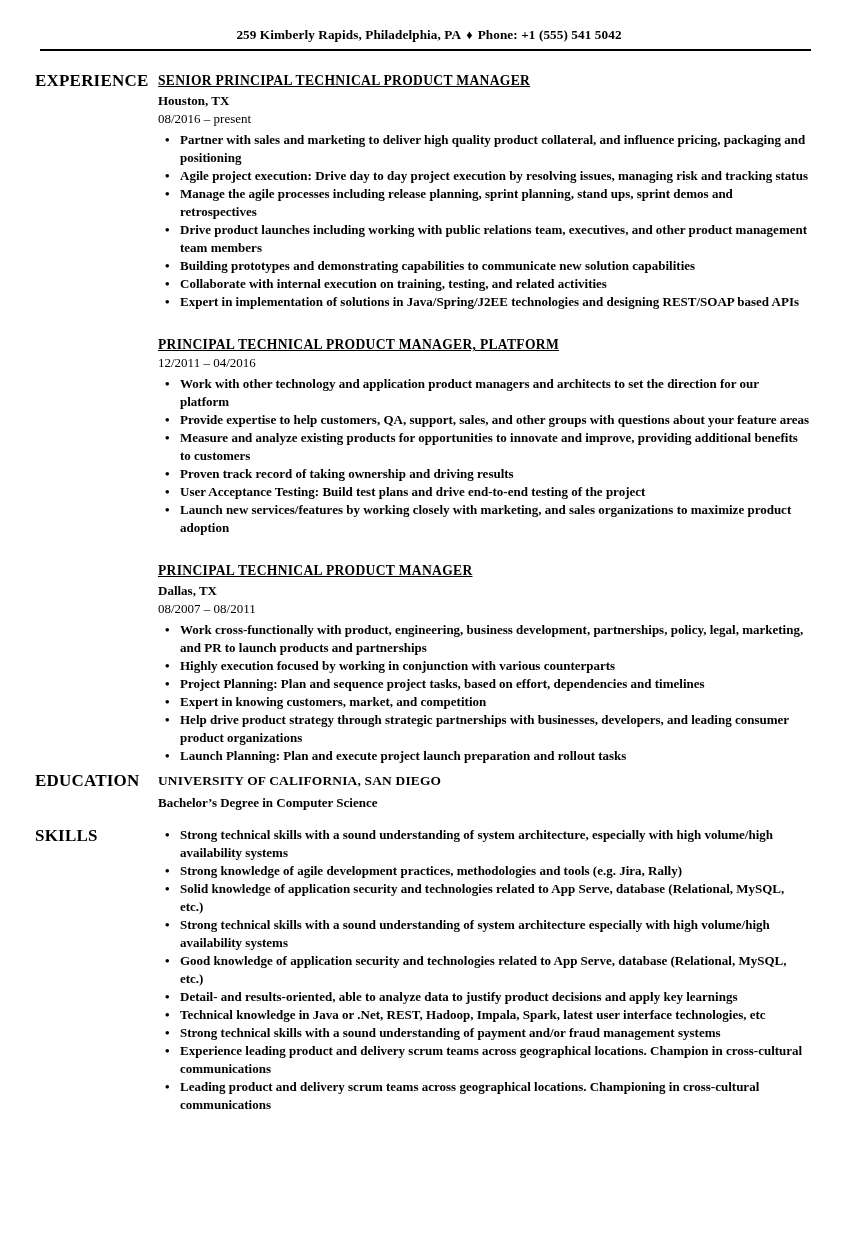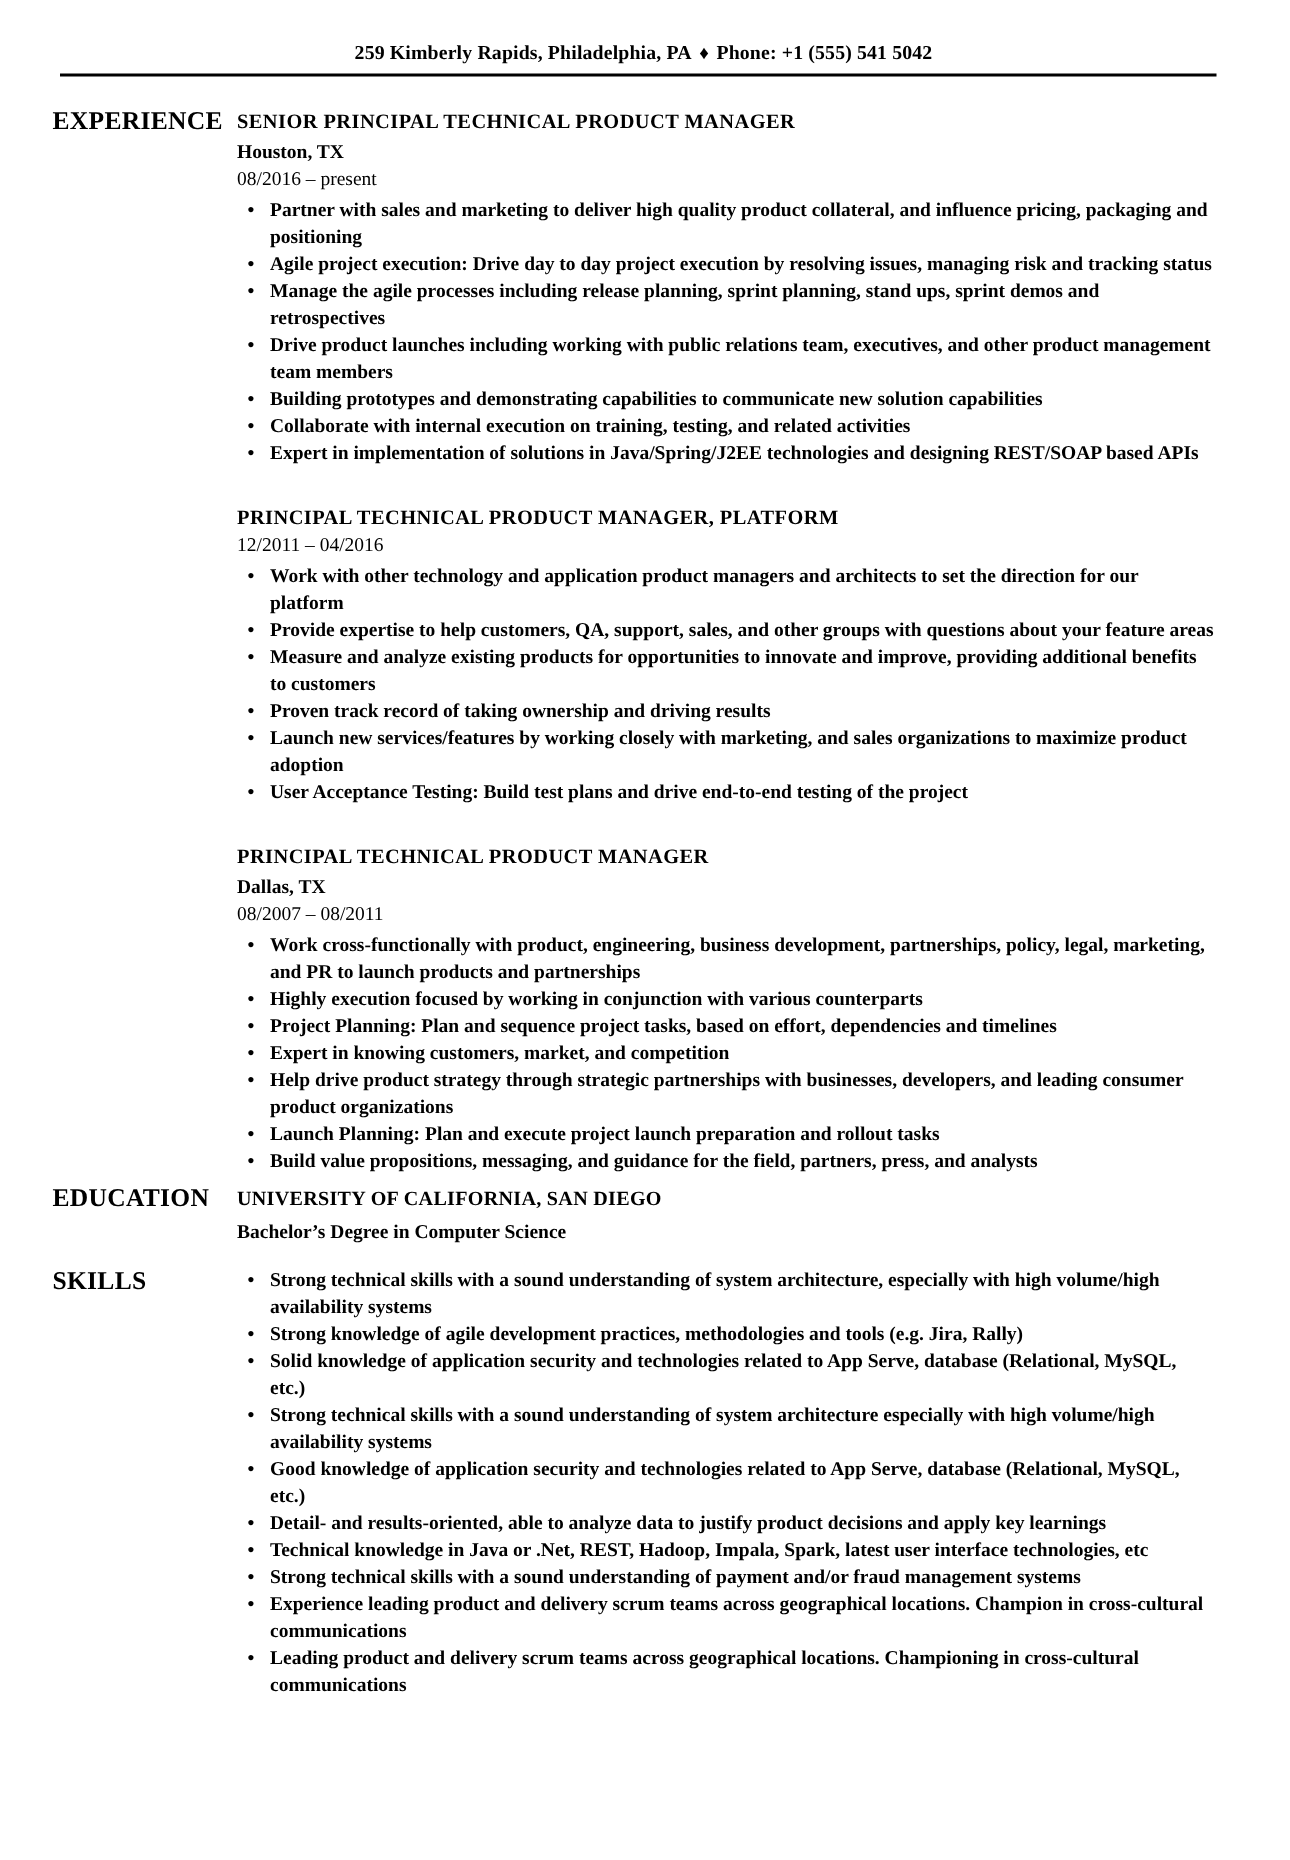--- a/index.html
+++ b/index.html
@@ -61,20 +61,21 @@
   .section-content {
     width: 652px;
   }
   .job { margin-bottom: 24px; }
   .job:last-child { margin-bottom: 0; }
   .job-title {
     font-weight: bold;
     font-size: 13.6px;
     letter-spacing: 0.3px;
     line-height: 19px;
+    text-decoration: underline;
   }
   .job-location {
     font-weight: bold;
     margin-top: 2px;
   }
   .job-dates {
     margin-bottom: 3px;
   }
   ul.bullets {
     list-style: none;
@@ -132,36 +133,35 @@
           </ul>
         </div>
         <div class="job">
           <div class="job-title">PRINCIPAL TECHNICAL PRODUCT MANAGER, PLATFORM</div>
           <div class="job-dates">12/2011 – 04/2016</div>
           <ul class="bullets">
             <li class="bullet">Work with other technology and application product managers and architects to set the direction for our platform</li>
             <li class="bullet">Provide expertise to help customers, QA, support, sales, and other groups with questions about your feature areas</li>
             <li class="bullet">Measure and analyze existing products for opportunities to innovate and improve, providing additional benefits to customers</li>
             <li class="bullet">Proven track record of taking ownership and driving results</li>
+            <li class="bullet">User Acceptance Testing: Build test plans and drive end-to-end testing of the project</li>
             <li class="bullet">Launch new services/features by working closely with marketing, and sales organizations to maximize product adoption</li>
-            <li class="bullet">User Acceptance Testing: Build test plans and drive end-to-end testing of the project</li>
           </ul>
         </div>
         <div class="job">
           <div class="job-title">PRINCIPAL TECHNICAL PRODUCT MANAGER</div>
           <div class="job-location">Dallas, TX</div>
           <div class="job-dates">08/2007 – 08/2011</div>
           <ul class="bullets">
             <li class="bullet">Work cross-functionally with product, engineering, business development, partnerships, policy, legal, marketing, and PR to launch products and partnerships</li>
             <li class="bullet">Highly execution focused by working in conjunction with various counterparts</li>
             <li class="bullet">Project Planning: Plan and sequence project tasks, based on effort, dependencies and timelines</li>
             <li class="bullet">Expert in knowing customers, market, and competition</li>
             <li class="bullet">Help drive product strategy through strategic partnerships with businesses, developers, and leading consumer product organizations</li>
             <li class="bullet">Launch Planning: Plan and execute project launch preparation and rollout tasks</li>
-            <li class="bullet">Build value propositions, messaging, and guidance for the field, partners, press, and analysts</li>
           </ul>
         </div>
       </div>
   </section>
 
   <section class="section section-edu">
     <div class="section-label">EDUCATION</div>
     <div class="section-content">
       <div class="school">UNIVERSITY OF CALIFORNIA, SAN DIEGO</div>
       <div class="degree">Bachelor’s Degree in Computer Science</div>

